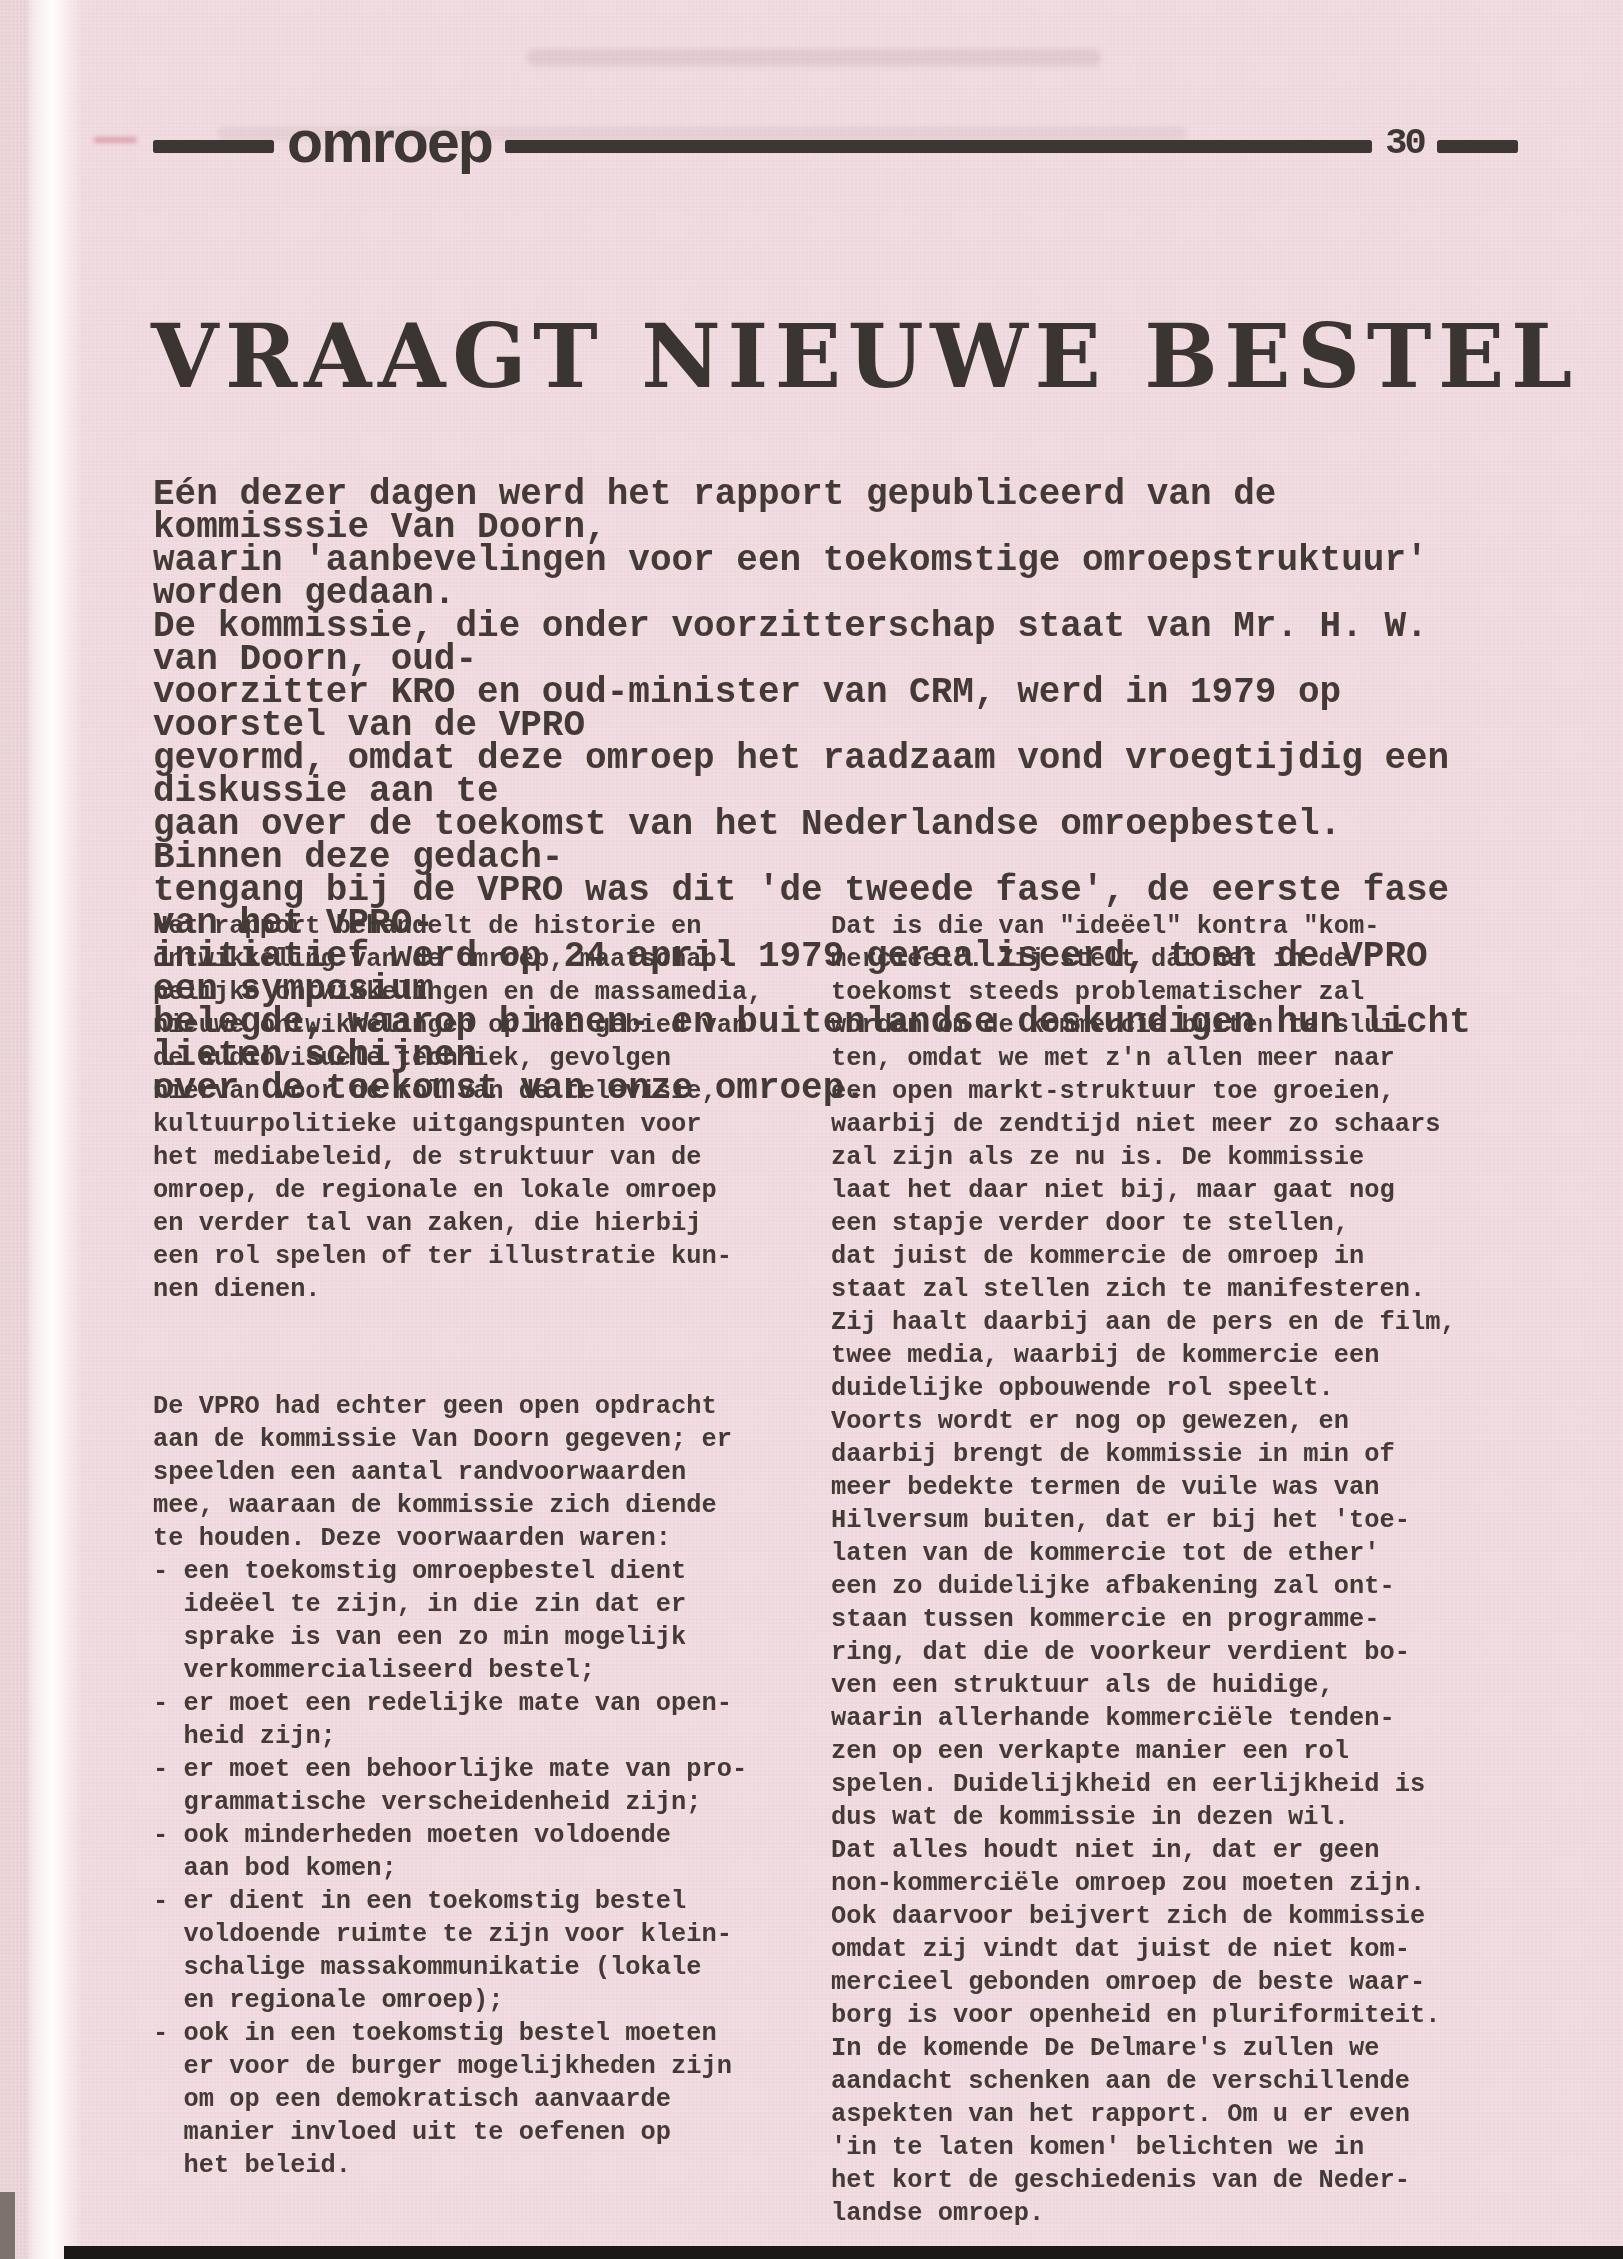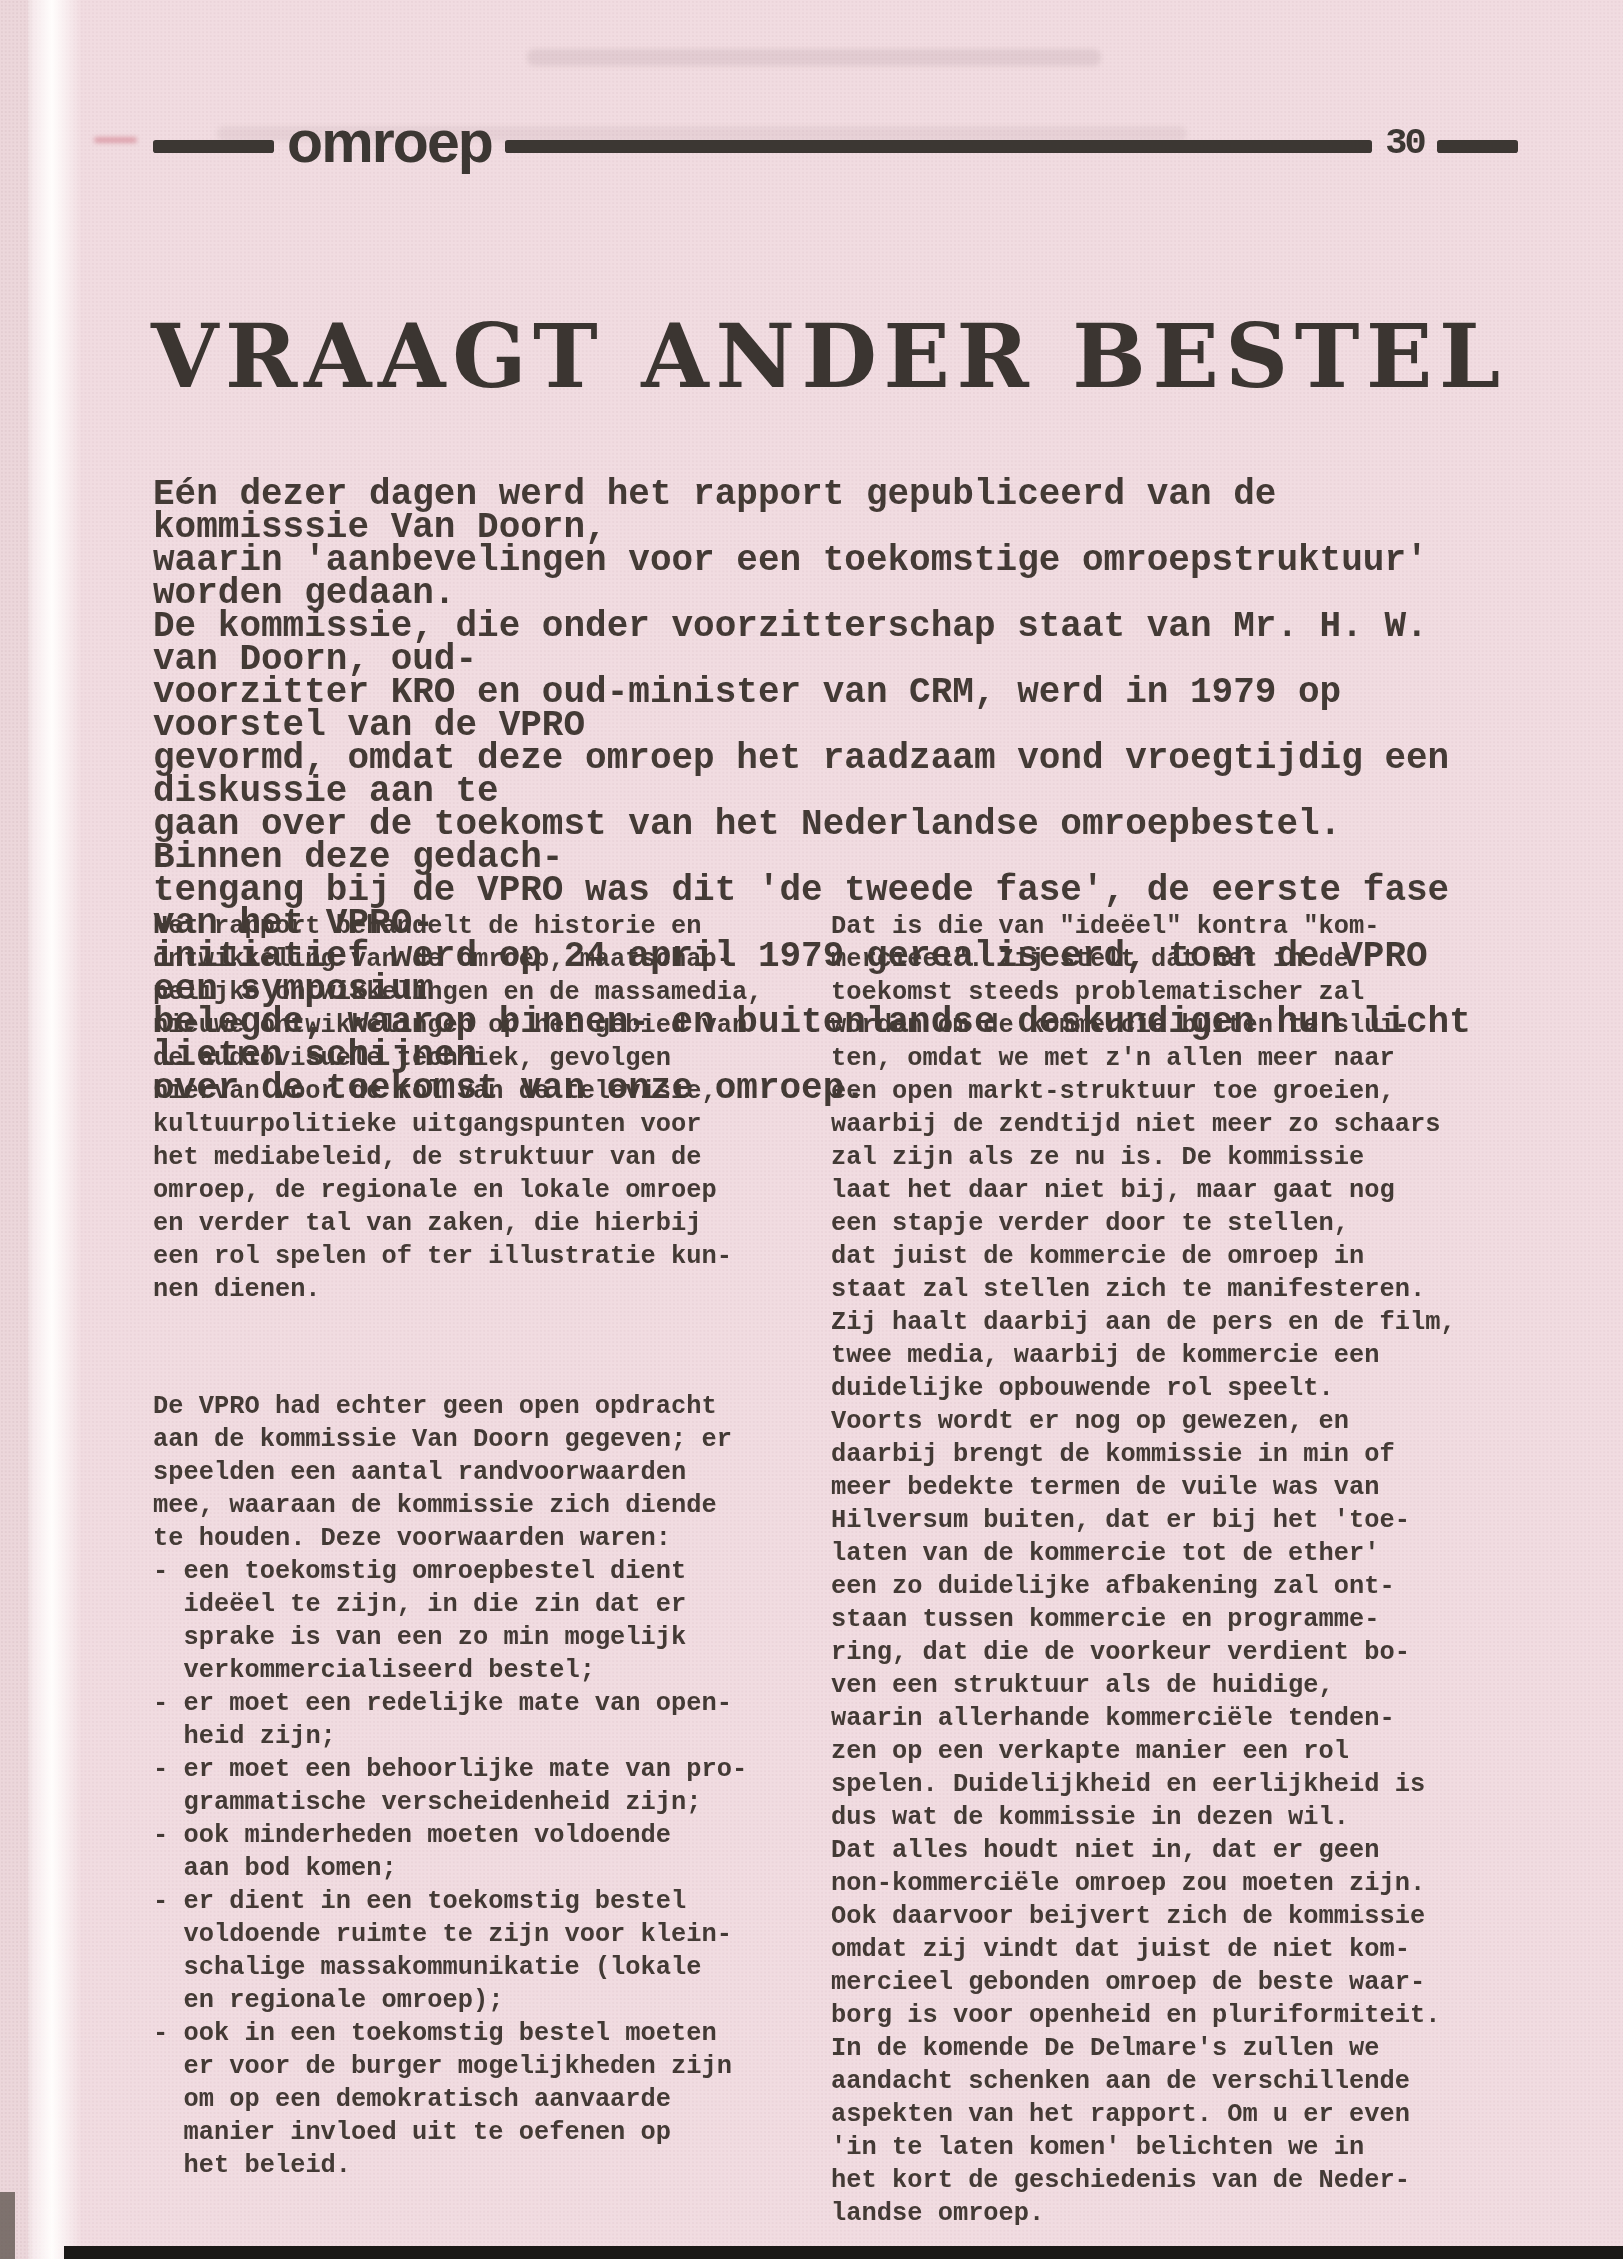--- a/index.html
+++ b/index.html
@@ -101,21 +101,21 @@
 
   <div class="header-row">
     <div class="rule rule-left"></div>
     <div class="section-label">omroep</div>
     <div class="rule rule-mid"></div>
     <div class="page-number">30</div>
     <div class="rule rule-right"></div>
   </div>
 
   <h1 class="headline">
-    <span style="display:block">VRAAGT ANDER BESTEL</span>
+    <span style="display:block">VRAAGT NIEUWE BESTEL</span>
   </h1>
 
   <div class="intro typewriter">Eén dezer dagen werd het rapport gepubliceerd van de kommisssie Van Doorn,
 waarin 'aanbevelingen voor een toekomstige omroepstruktuur' worden gedaan.
 De kommissie, die onder voorzitterschap staat van Mr. H. W. van Doorn, oud-
 voorzitter KRO en oud-minister van CRM, werd in 1979 op voorstel van de VPRO
 gevormd, omdat deze omroep het raadzaam vond vroegtijdig een diskussie aan te
 gaan over de toekomst van het Nederlandse omroepbestel. Binnen deze gedach-
 tengang bij de VPRO was dit 'de tweede fase', de eerste fase van het VPRO-
 initiatief werd op 24 april 1979 gerealiseerd, toen de VPRO een symposium

